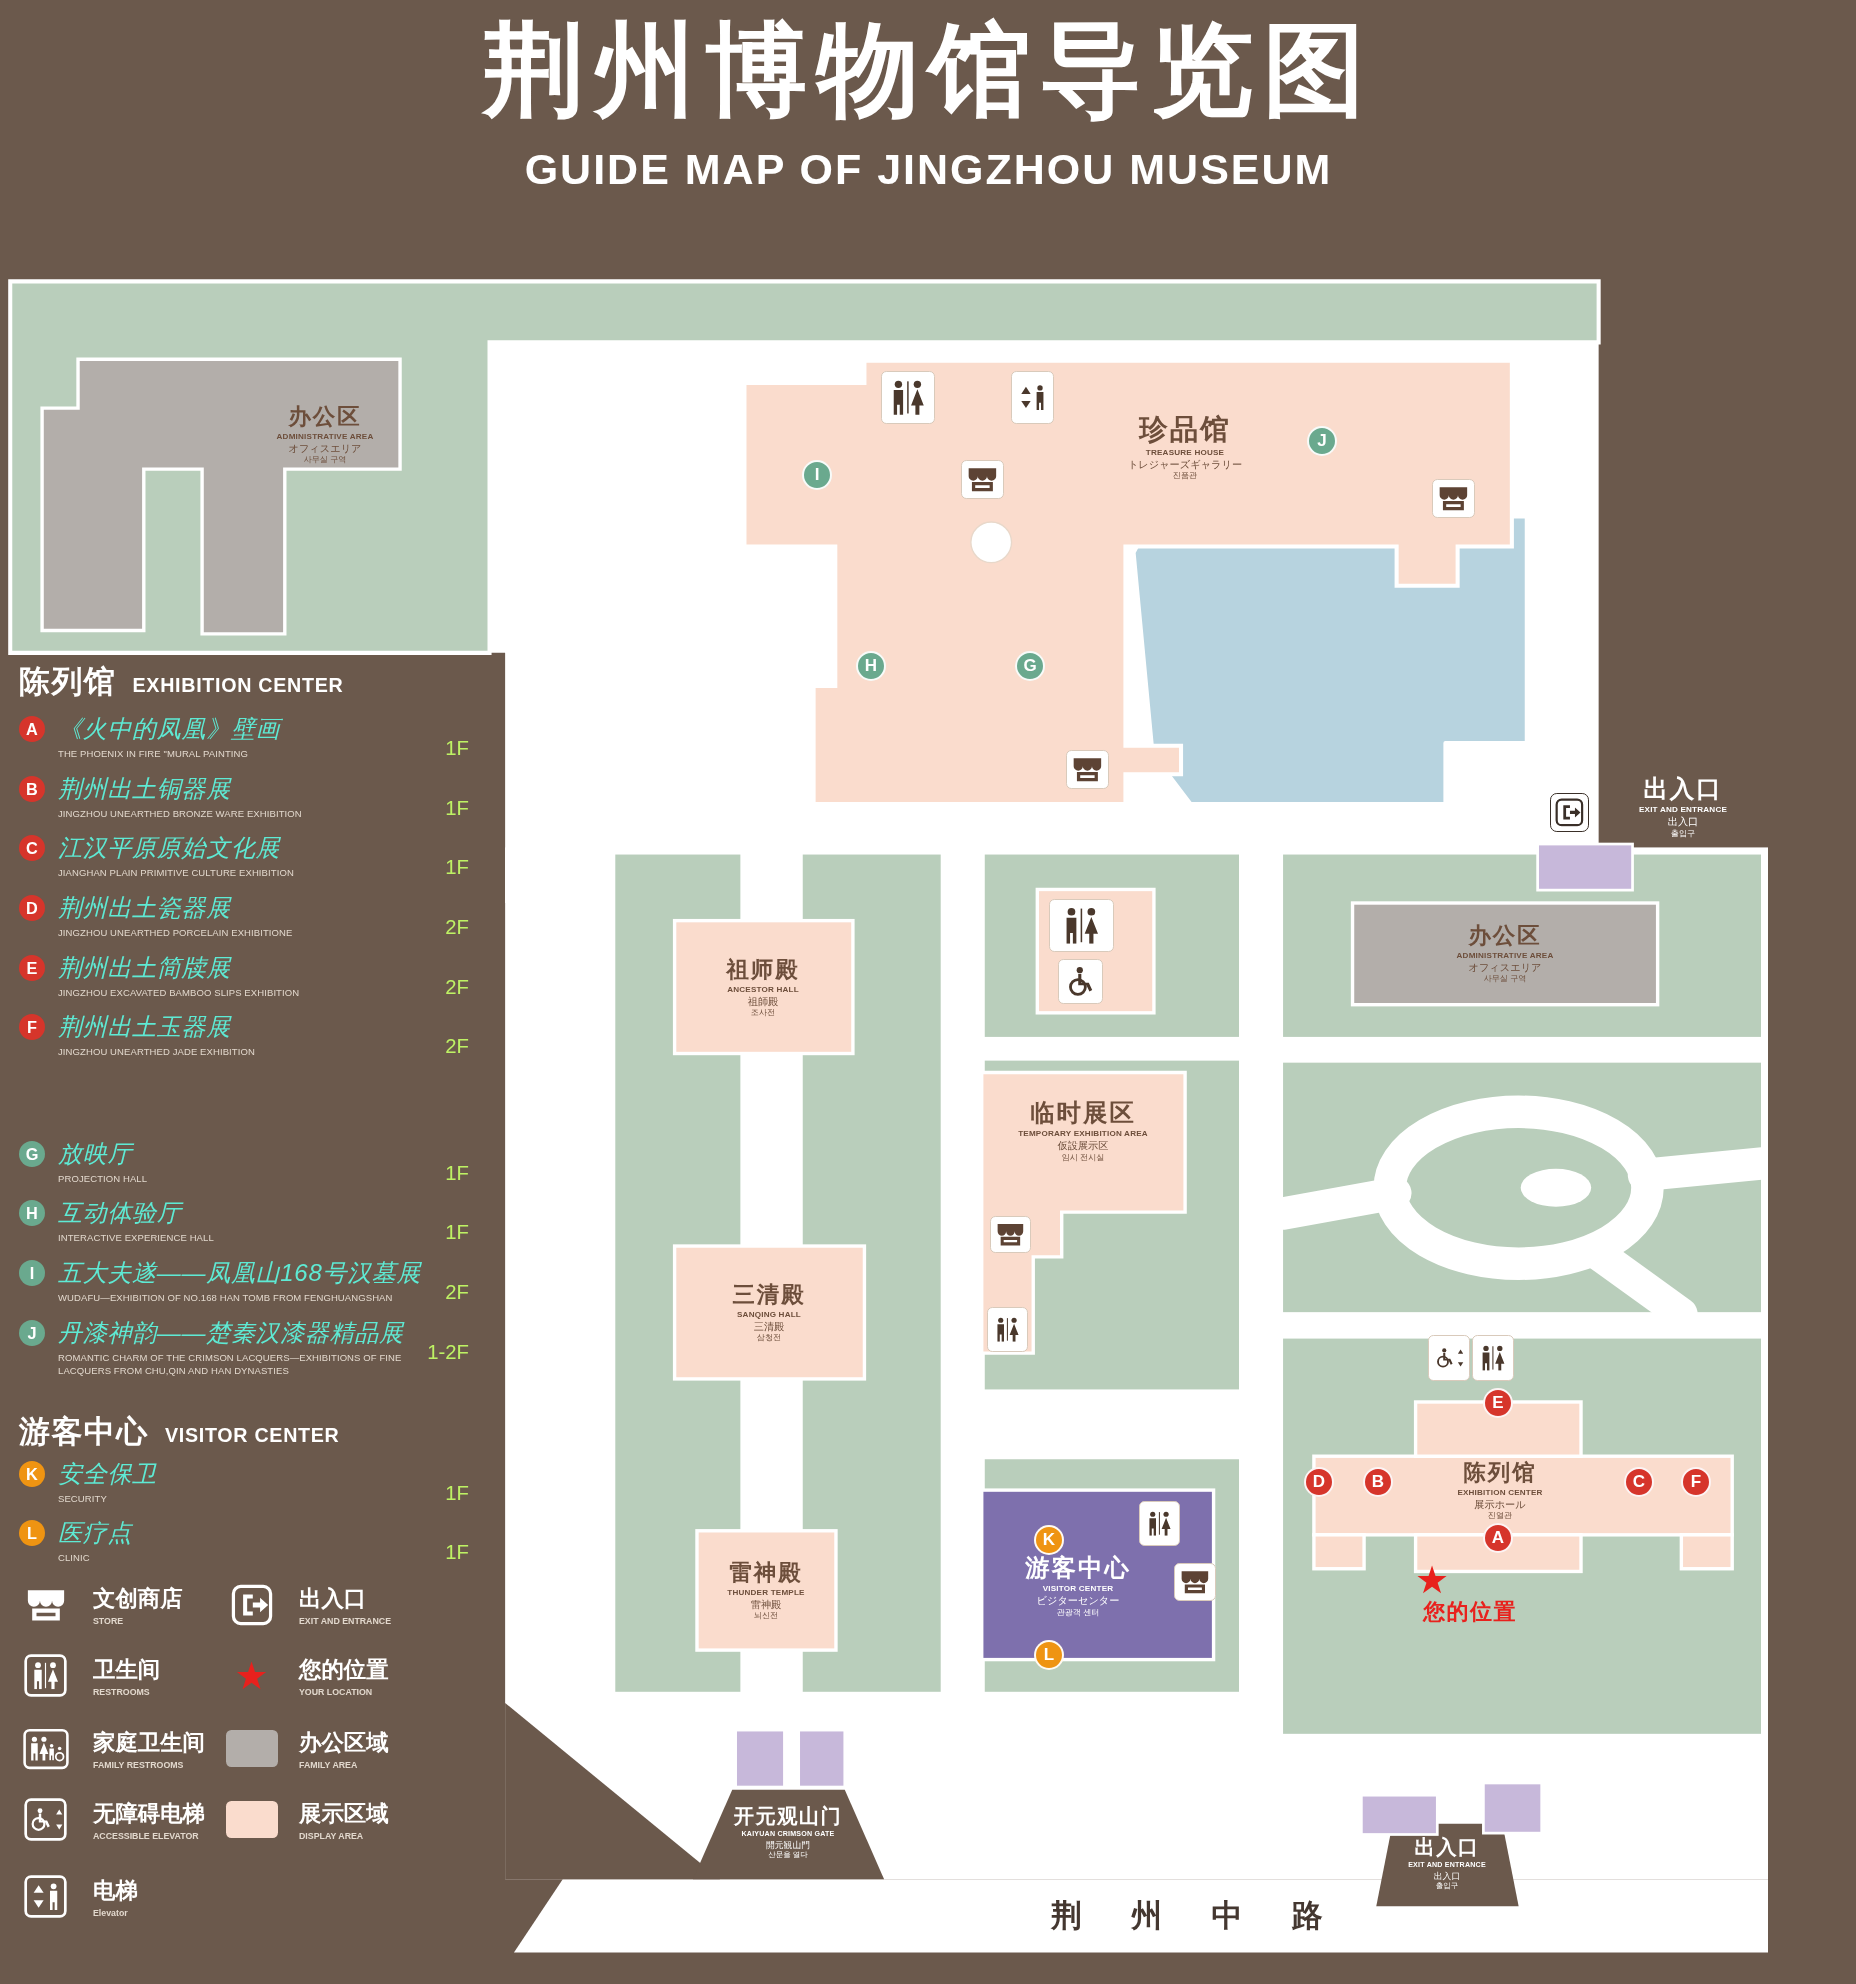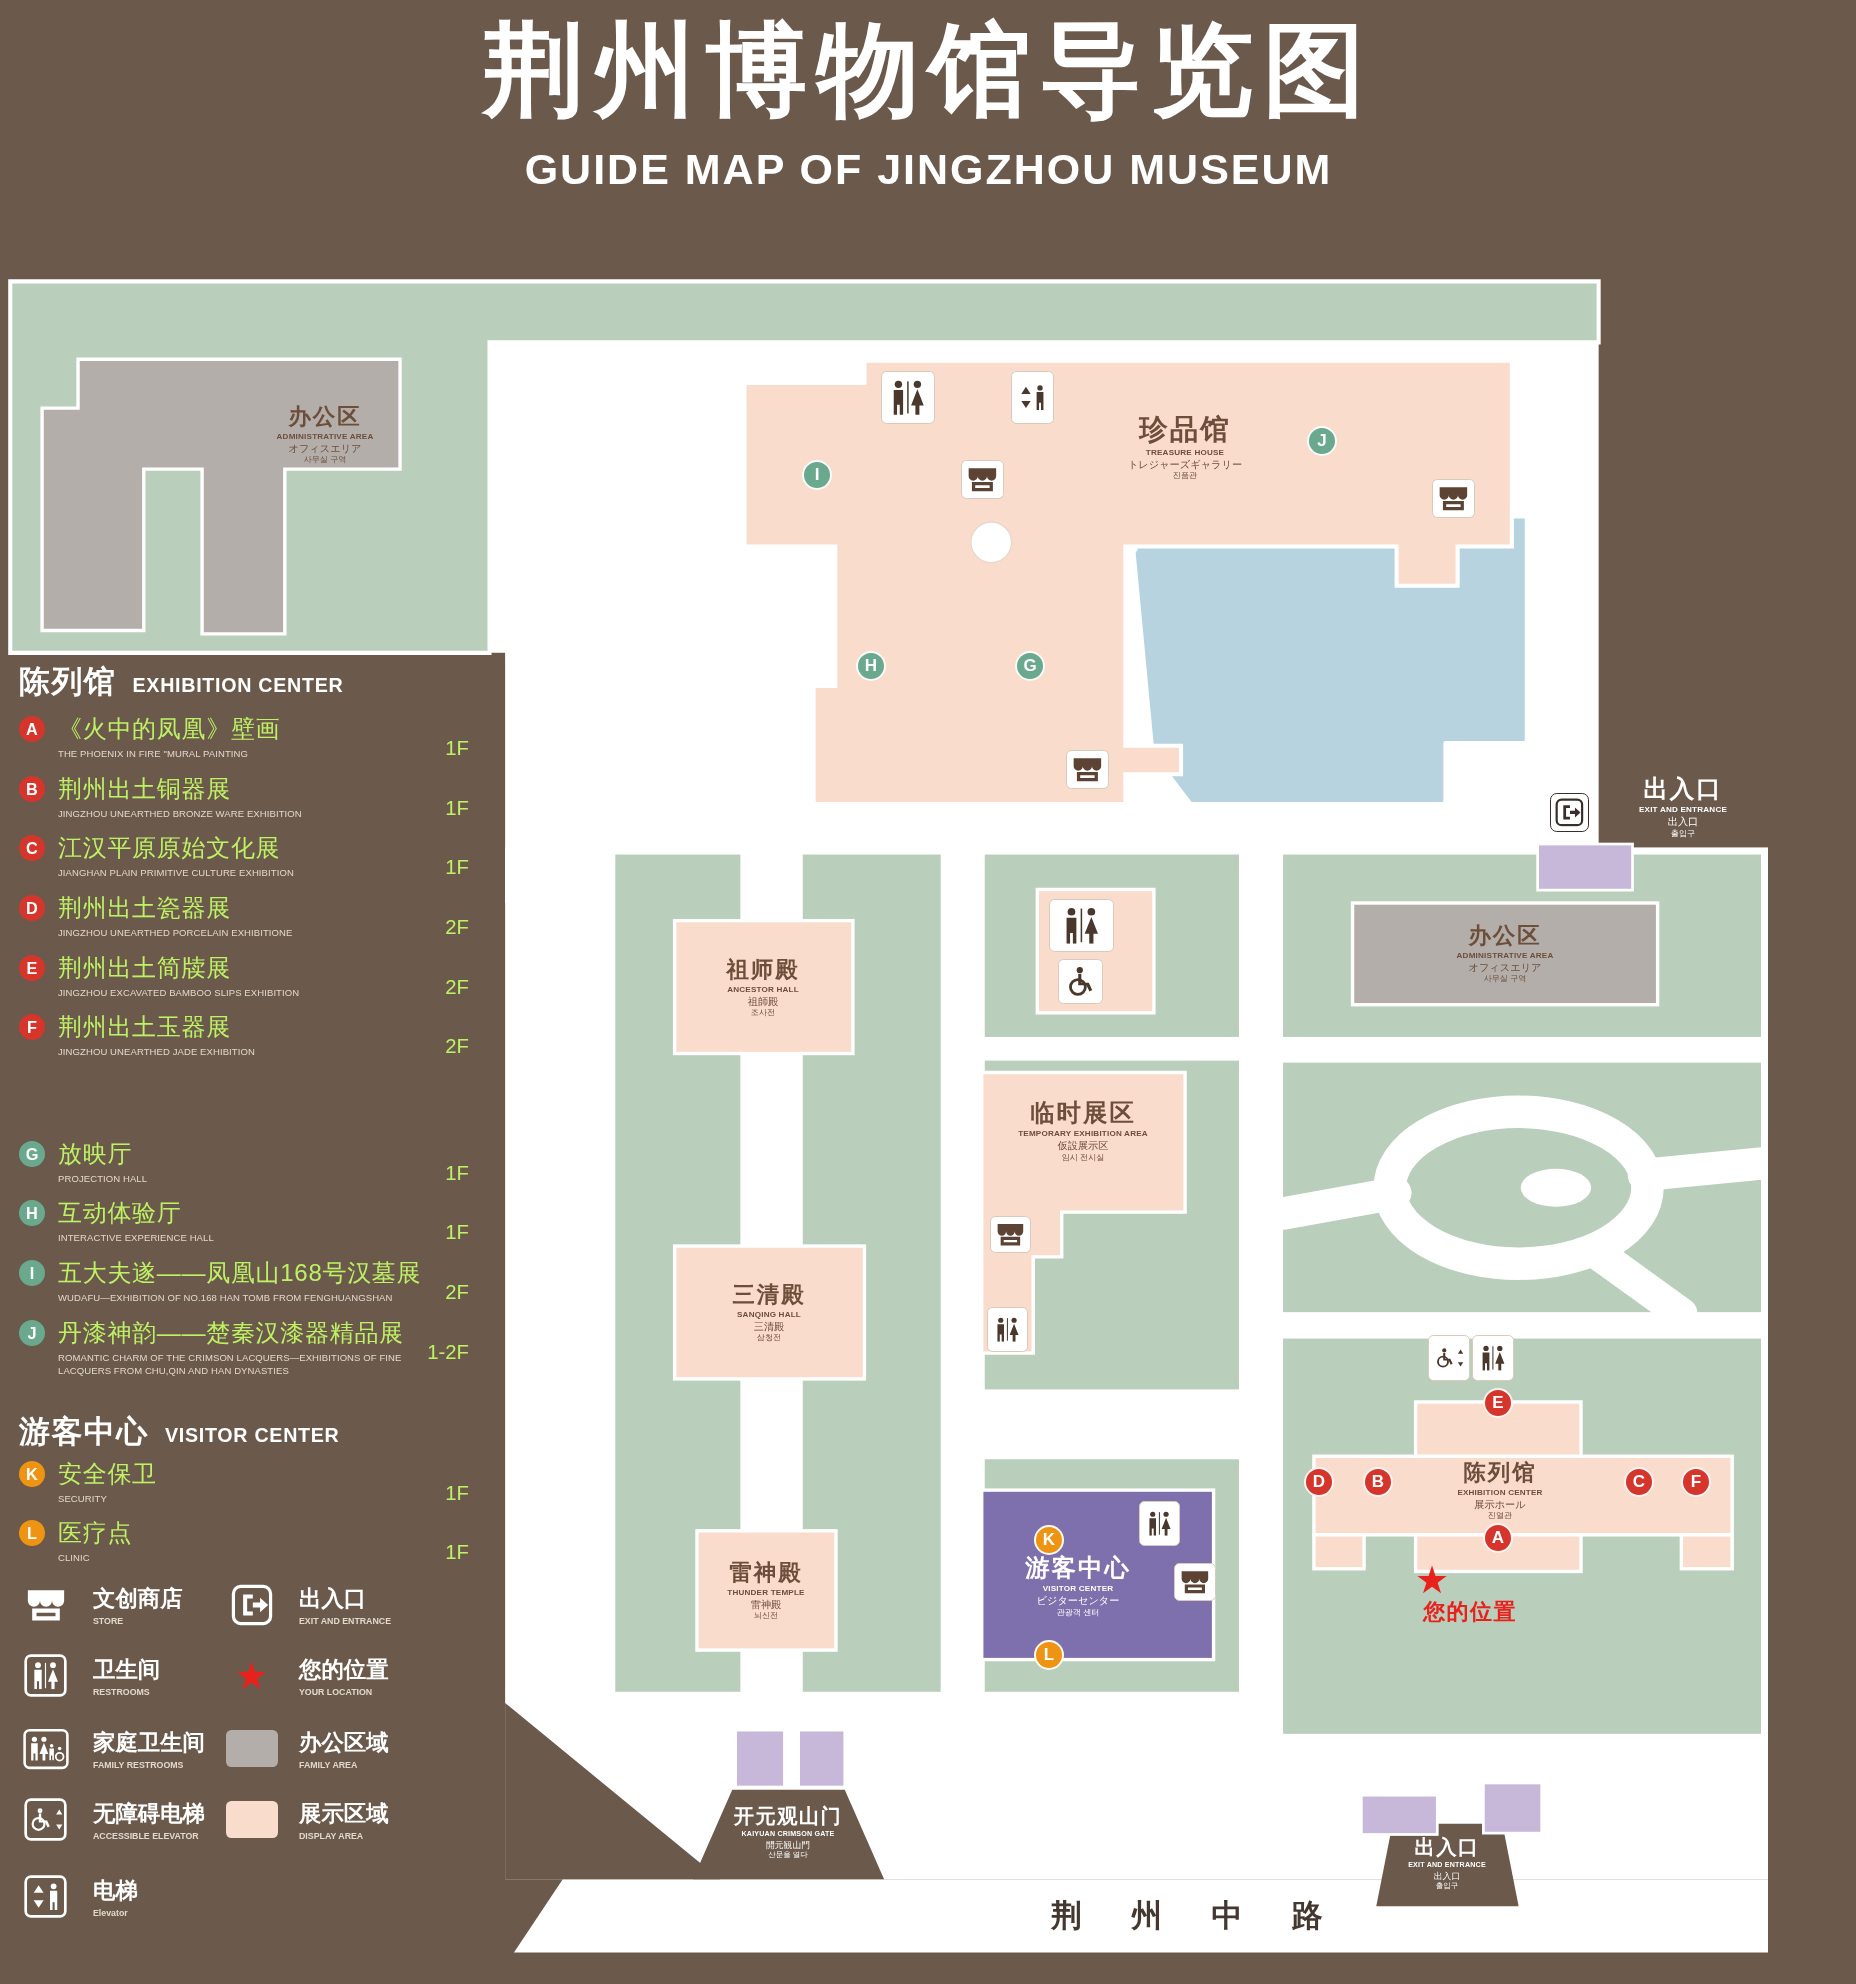--- a/index.html
+++ b/index.html
@@ -14,21 +14,21 @@
 
   
   .sec{position:absolute;left:19px;width:468px;white-space:nowrap;}
   .sec-zh{font-size:31px;font-weight:bold;color:#fff;margin-right:16.3px;letter-spacing:1.4px;}
   .sec-en{font-size:19.7px;font-weight:bold;color:#fff;letter-spacing:0.7px;}
 
   .item{position:absolute;left:19px;width:469px;padding-left:39px;box-sizing:border-box;}
   .badge{position:absolute;left:0;top:3.4px;width:26px;height:26px;border-radius:50%;color:#fff;
          font-weight:bold;font-size:16.3px;display:flex;align-items:center;justify-content:center;}
   .badge.red{background:#d6352b}.badge.green{background:#6aa98e}.badge.orange{background:#ef9412}
-  .item-zh{display:block;font-size:24px;color:#bef264;letter-spacing:0.7px;}
+  .item-zh{display:block;font-size:24px;color:#5eead4;letter-spacing:0.7px;font-style:italic;}
   .item-en{display:block;font-size:9.5px;color:#e2d8cd;margin-top:2.7px;letter-spacing:0.1px;
            max-width:380px;line-height:1.35;white-space:normal;}
   .floor{position:absolute;right:19px;top:4.1px;font-size:20.3px;color:#bef264;margin-top:20px;}
 
   .sym{position:absolute;display:flex;align-items:center;gap:21px;}
   .sym-iconbox{width:53px;display:flex;justify-content:center;align-items:center;color:#fff;}
   .sym-zh{display:block;font-size:22.4px;font-weight:bold;color:#fff;}
   .sym-en{display:block;font-size:8.8px;font-weight:bold;color:#e2d8cd;margin-top:2px;}
   .swatch{width:52px;height:37px;border-radius:5.4px;}
   .swatch.office{background:#b3aeaa}.swatch.display{background:#fadccd}

